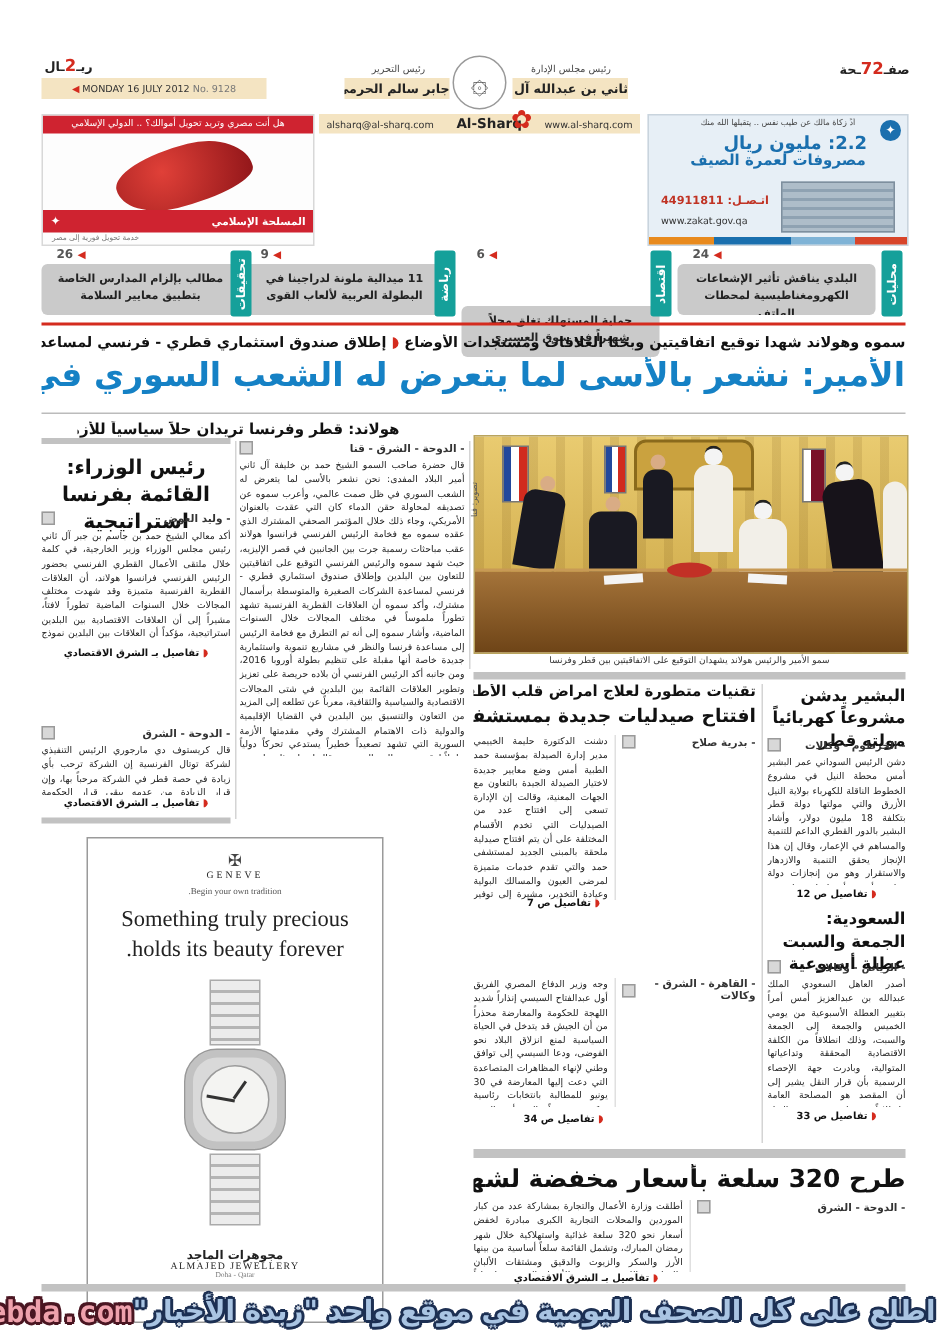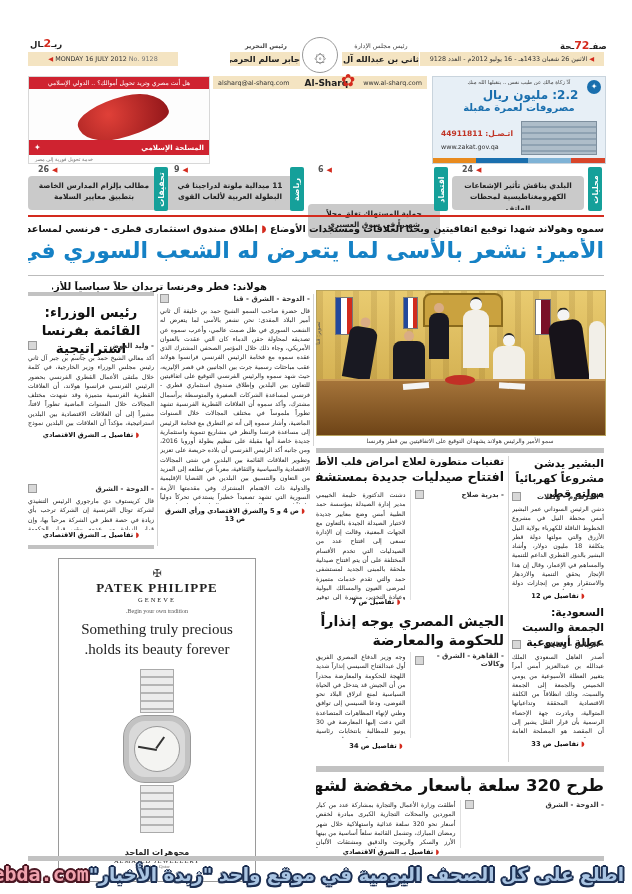--- a/index.html
+++ b/index.html
@@ -94,30 +94,26 @@
     text-shadow:-2px 0 #4a1622,2px 0 #4a1622,0 -2px #4a1622,0 2px #4a1622,-1.5px -1.5px #4a1622,1.5px 1.5px #4a1622,-1.5px 1.5px #4a1622,1.5px -1.5px #4a1622;}
 </style>
 </head>
 <body>
 
 <div class="page">
 
   <div class="abs pgnum" style="left:560px;top:39px;"><span>صفـ</span><b>72</b><span>ـحة</span></div>
   <div class="abs pgnum" style="left:30px;top:37px;"><span>ريـ</span><b>2</b><span>ـال</span></div>
 
-  <div class="abs tan hdrseg" style="left:420px;width:184px;">
-    <span class="red">◀</span>
-    <span>الاثنين 26 شعبان 1433هـ - 16 يوليو 2012م - العدد 9128</span>
-  </div>
   <div class="abs hdrlabel" style="left:344px;top:42px;width:74px;">رئيس مجلس الإدارة</div>
   <div class="abs tan hdrseg hdrname" style="left:342px;width:77px;">ثاني بن عبدالله آل ثاني</div>
   <div class="abs callig" style="left:302px;top:37px;">
       <span>۞</span>
     </div>
-  <div class="abs hdrlabel" style="left:234px;top:42px;width:64px;font-weight:bold;">رئيس التحرير</div>
+  <div class="abs hdrlabel" style="left:234px;top:42px;width:64px;">رئيس التحرير</div>
   <div class="abs tan hdrseg hdrname" style="left:230px;width:70px;">جابر سالم الحرمي</div>
   <div class="abs tan hdrseg" style="left:28px;width:150px;direction:ltr;">
     <span class="red">◀</span>
     <span>MONDAY 16 JULY 2012</span>&nbsp;<span style="color:#777;">No. 9128</span>
   </div>
 
   <div class="abs adbox" style="left:28px;top:76px;width:180px;height:86px;">
     <div class="ad-redbar">هل أنت مصري وتريد تحويل أموالك؟ .. الدولي الإسلامي</div>
     <div class="abs blob" style="left:48px;top:20px;width:92px;height:40px;"></div>
     <div class="abs" style="left:0;bottom:8px;width:180px;height:15px;background:#cf2330;color:#fff;display:flex;align-items:center;justify-content:space-between;padding:0 5px;box-sizing:border-box;">
@@ -132,21 +128,21 @@
     <div class="tan logo-strip" style="margin-top:4px;">
       <span class="w">www.al-sharq.com</span>
       <span class="b">Al-Sharq</span>
       <span class="w">alsharq@al-sharq.com</span>
     </div>
   </div>
 
   <div class="abs ad2" style="left:432px;top:76px;width:172px;height:86px;">
     <div style="font-size:5.4px;color:#444;text-align:center;margin-top:2px;white-space:nowrap;overflow:hidden;">أدِّ زكاة مالك عن طيب نفس .. يتقبلها الله منك</div>
     <div class="amount" style="margin-top:3px;">2.2: مليون ريال</div>
-    <div class="l2">مصروفات لعمرة مقبلة</div>
+    <div class="l2">مصروفات لعمرة الصيف</div>
     <div class="abs" style="left:8px;top:52px;font-size:7.5px;font-weight:bold;color:#c03324;">اتـصـل: 44911811</div>
     <div class="abs" style="left:8px;top:66px;font-size:6.4px;color:#333;direction:ltr;">www.zakat.gov.qa</div>
     <div class="abs bldg" style="right:8px;bottom:8px;width:74px;height:32px;"></div>
     <div class="abs" style="right:4px;top:3px;width:14px;height:14px;border-radius:50%;background:#1a6fae;color:#fff;font-size:8px;text-align:center;line-height:14px;">✦</div>
     <div class="abs stripes" style="left:0;bottom:0;width:172px;height:5px;"></div>
   </div>
 
   <div class="abs nav-num" style="left:462px;top:165px;"><span>24</span> <span class="ar">◀</span></div>
   <div class="abs nav-box" style="left:452px;top:176px;width:120px;height:26px;">البلدي يناقش تأثير الإشعاعات الكهرومغناطيسية لمحطات الهاتف</div>
   <div class="abs nav-tab" style="left:588px;top:167px;height:44px;">
@@ -222,21 +218,20 @@
   <div class="abs photocredit" style="left:306px;top:330px;">تصوير: قنا</div>
   <div class="abs caption" style="left:316px;top:437px;width:288px;">سمو الأمير والرئيس هولاند يشهدان التوقيع على الاتفاقيتين بين قطر وفرنسا</div>
   <div class="abs sepbar" style="left:316px;top:448px;width:288px;height:5px;"></div>
 
   <div class="abs" style="left:160px;top:294px;width:150px;">
     <div class="byline">
         <span>- الدوحة - الشرق - قنا</span>
         <span class="mark"></span>
       </div>
     <div class="tiny" style="height:198px;margin-top:3px;">قال حضرة صاحب السمو الشيخ حمد بن خليفة آل ثاني أمير البلاد المفدى: نحن نشعر بالأسى لما يتعرض له الشعب السوري في ظل صمت عالمي، وأعرب سموه عن تصديقه لمحاولة حقن الدماء كان التي عقدت بالعنوان الأمريكي، وجاء ذلك خلال المؤتمر الصحفي المشترك الذي عقده سموه مع فخامة الرئيس الفرنسي فرانسوا هولاند عقب مباحثات رسمية جرت بين الجانبين في قصر الإليزيه، حيث شهد سموه والرئيس الفرنسي التوقيع على اتفاقيتين للتعاون بين البلدين وإطلاق صندوق استثماري قطري - فرنسي لمساعدة الشركات الصغيرة والمتوسطة برأسمال مشترك، وأكد سموه أن العلاقات القطرية الفرنسية تشهد تطوراً ملموساً في مختلف المجالات خلال السنوات الماضية، وأشار سموه إلى أنه تم التطرق مع فخامة الرئيس إلى مساعدة فرنسا والنظر في مشاريع تنموية واستثمارية جديدة خاصة أنها مقبلة على تنظيم بطولة أوروبا 2016، ومن جانبه أكد الرئيس الفرنسي أن بلاده حريصة على تعزيز وتطوير العلاقات القائمة بين البلدين في شتى المجالات الاقتصادية والسياسية والثقافية، معرباً عن تطلعه إلى المزيد من التعاون والتنسيق بين البلدين في القضايا الإقليمية والدولية ذات الاهتمام المشترك وفي مقدمتها الأزمة السورية التي تشهد تصعيداً خطيراً يستدعي تحركاً دولياً عاجلاً لوقف نزيف الدم السوري، وقال إنهما بحثا سبل دعم جهود المبعوث الدولي.</div>
-    <div class="foot" style="margin-top:3px;"><span class="ptr">◗</span> <span>ص 4 و 5 والشرق الاقتصادي ورأي الشرق ص 13</span></div>
   </div>
   <div class="abs vrule" style="left:313px;top:294px;height:152px;"></div>
   <div class="abs vrule" style="left:157px;top:294px;height:252px;"></div>
 
   <div class="abs sepbar" style="left:28px;top:292px;width:126px;height:4px;"></div>
   <div class="abs h2a" style="left:28px;top:303px;width:126px;font-size:13.5px;">رئيس الوزراء: القائمة بفرنسا استراتيجية</div>
   <div class="abs byline" style="left:28px;top:341px;width:126px;">
       <span>- وليد العوض</span>
       <span class="mark"></span>
     </div>
@@ -246,21 +241,20 @@
   <div class="abs byline" style="left:28px;top:484px;width:126px;">
       <span>- الدوحة - الشرق</span>
       <span class="mark"></span>
     </div>
   <div class="abs tiny" style="left:28px;top:496px;width:126px;height:34px;">قال كريستوف دي مارجوري الرئيس التنفيذي لشركة توتال الفرنسية إن الشركة ترحب بأي زيادة في حصة قطر في الشركة مرحباً بها، وإن قرار الزيادة من عدمه يبقى قرار الحكومة القطرية.</div>
   <div class="abs foot" style="left:28px;top:531px;width:126px;"><span class="ptr">◗</span> <span>تفاصيل بـ الشرق الاقتصادي</span></div>
   <div class="abs sepbar" style="left:28px;top:545px;width:126px;height:4px;"></div>
 
   <div class="abs patek" style="left:58px;top:558px;width:196px;height:322px;">
     <div class="cross" style="margin-top:8px;">✠</div>
-    <div class="brand">PATEK PHILIPPE</div>
     <div class="city">GENEVE</div>
     <div class="tag" style="margin-top:5px;">Begin your own tradition.</div>
     <div class="slogan" style="margin-top:6px;">
       <div>Something truly precious</div>
       <div>holds its beauty forever.</div>
     </div>
     <div style="margin-top:10px;">
       <div class="band" style="height:42px;"></div>
       <div class="case">
         <div class="dial">
@@ -301,21 +295,20 @@
     <div class="twocol" style="height:110px;overflow:hidden;">
       <div class="byline" style="margin-bottom:2px;">
           <span>- بدرية صلاح</span>
           <span class="mark"></span>
         </div>
       <div class="tiny">دشنت الدكتورة حليمة الخييمي مدير إدارة الصيدلة بمؤسسة حمد الطبية أمس وضع معايير جديدة لاختيار الصيدلة الجيدة بالتعاون مع الجهات المعنية، وقالت إن الإدارة تسعى إلى افتتاح عدد من الصيدليات التي تخدم الأقسام المختلفة على أن يتم افتتاح صيدلية ملحقة بالمبنى الجديد لمستشفى حمد والتي تقدم خدمات متميزة لمرضى العيون والمسالك البولية وعيادة التخدير، مشيرة إلى توفير كافة التطبيقات العالمية وفق الأعراف التي تصيب قلب الأطفال سواء البسيطة أو الشديدة.</div>
     </div>
   </div>
   <div class="abs foot" style="left:316px;top:598px;width:120px;"><span class="ptr">◗</span> <span>تفاصيل ص 7</span></div>
 
-  <div class="abs h2r" style="left:316px;top:612px;width:188px;font-size:14px;">الجيش المصري يوجه إنذاراً للحكومة والمعارضة</div>
   <div class="abs" style="left:316px;top:652px;width:188px;height:86px;">
     <div class="twocol" style="height:86px;overflow:hidden;">
       <div class="byline" style="margin-bottom:2px;">
           <span>- القاهرة - الشرق - وكالات</span>
           <span class="mark"></span>
         </div>
       <div class="tiny">وجه وزير الدفاع المصري الفريق أول عبدالفتاح السيسي إنذاراً شديد اللهجة للحكومة والمعارضة محذراً من أن الجيش قد يتدخل في الحياة السياسية لمنع انزلاق البلاد نحو الفوضى، ودعا السيسي إلى توافق وطني لإنهاء المظاهرات المتصاعدة التي دعت إليها المعارضة في 30 يونيو للمطالبة بانتخابات رئاسية مبكرة، مشيراً إلى أن القوى المسلحة لا يمكنها الصمت أمام انقسام الشعب، وسيعلن الجيش موعد المظاهرات وتمكين الإدارة العامة لصالح الجبهة التي ستصل إلى المحافظ المصري.</div>
     </div>
   </div>
   <div class="abs foot" style="left:316px;top:742px;width:120px;"><span class="ptr">◗</span> <span>تفاصيل ص 34</span></div>

